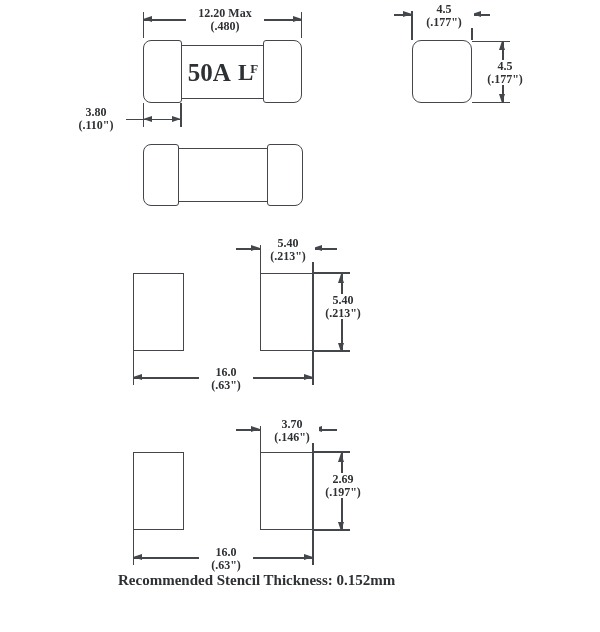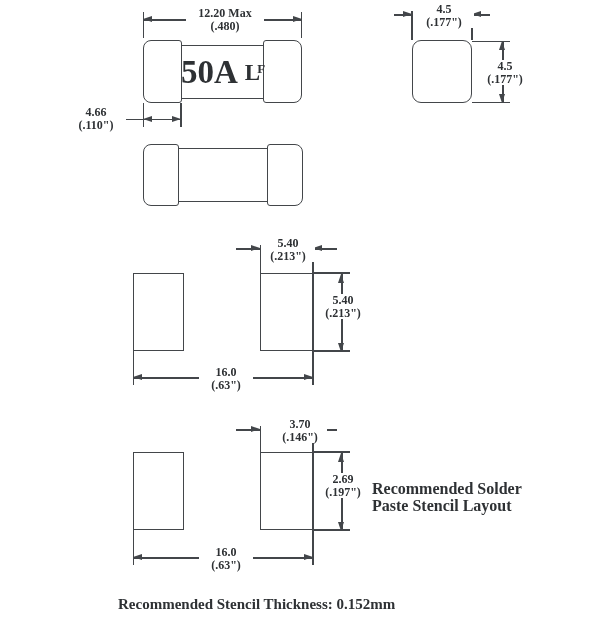--- a/index.html
+++ b/index.html
@@ -22,21 +22,21 @@
   }
   .lbl .row{display:block;}
   .shape{position:absolute;background:#fff;border:1.5px solid var(--line,#43464a);box-sizing:border-box;}
   .cap-l{border-radius:8px 3px 3px 8px;}
   .cap-r{border-radius:3px 8px 8px 3px;}
   .sq{border-radius:9px;}
   .marking{
     position:absolute;display:flex;align-items:center;justify-content:center;
     font-weight:700;letter-spacing:0;
   }
-  .amp{font-size:33px;line-height:1;}
+  .amp{font-size:25px;line-height:1;}
   .logo{margin-left:7px;display:inline-block;position:relative;}
   .logo-l{font-size:23px;line-height:1;}
   .logo-f{font-size:13px;line-height:1;position:relative;top:-7px;margin-left:-3px;}
   .caption{position:absolute;font-size:16px;font-weight:700;white-space:nowrap;}
   .caption .row{display:block;line-height:17px;}
   .footnote{position:absolute;font-size:15px;font-weight:700;white-space:nowrap;}
 </style>
 </head>
 <body>
 
@@ -59,21 +59,21 @@
     <span class="amp">50A</span>
     <span class="logo"><span class="logo-l">L</span><span class="logo-f">F</span></span>
   </div>
 
   <div class="vl" style="left:142.5px;top:103px;height:24px;"></div>
   <div class="vl" style="left:180px;top:103px;height:24px;"></div>
   <div class="hl" style="left:122px;top:118.5px;width:59px;"></div>
   <div class="ar ar-l" style="left:143px;top:115.75px;"></div>
   <div class="ar ar-r" style="left:172px;top:115.75px;"></div>
   <div class="lbl" style="left:66px;top:106px;width:56px;">
-    <span class="row">4.66</span>
+    <span class="row">3.80</span>
     <span class="row">(.110")</span>
   </div>
 
   <div class="shape" style="left:177px;top:148px;width:92px;height:54px;"></div>
   <div class="shape cap-l" style="left:143px;top:144px;width:36px;height:62px;"></div>
   <div class="shape cap-r" style="left:267px;top:144px;width:36px;height:62px;"></div>
 
   <div class="shape sq" style="left:412px;top:40px;width:60px;height:63px;"></div>
 
   <div class="hl" style="left:394px;top:14px;width:17px;"></div>
@@ -133,21 +133,21 @@
 
   <div class="vl" style="left:312px;top:426px;height:139px;"></div>
   <div class="vl" style="left:259.5px;top:426px;height:27px;"></div>
   <div class="shape" style="left:133px;top:452px;width:51px;height:78px;"></div>
   <div class="shape" style="left:260px;top:452px;width:53px;height:78px;"></div>
 
   <div class="hl" style="left:236px;top:429px;width:24px;"></div>
   <div class="ar ar-r" style="left:251px;top:425.75px;"></div>
   <div class="hl" style="left:313px;top:429px;width:24px;"></div>
   <div class="ar ar-l" style="left:313px;top:425.75px;"></div>
-  <div class="lbl" style="left:273px;top:418px;width:50px;">
+  <div class="lbl" style="left:265px;top:418px;width:50px;">
     <span class="row">3.70</span>
     <span class="row">(.146")</span>
   </div>
 
   <div class="hl" style="left:313px;top:451px;width:37px;"></div>
   <div class="hl" style="left:313px;top:529px;width:37px;"></div>
   <div class="vl" style="left:341px;top:452px;height:78px;"></div>
   <div class="ar ar-u" style="left:338.25px;top:452.5px;"></div>
   <div class="ar ar-d" style="left:338.25px;top:521.5px;"></div>
   <div class="lbl" style="left:316px;top:473px;width:50px;">
@@ -157,20 +157,16 @@
 
   <div class="vl" style="left:132.5px;top:530px;height:35px;"></div>
   <div class="hl" style="left:133px;top:557px;width:180px;"></div>
   <div class="ar ar-l" style="left:133px;top:554.25px;"></div>
   <div class="ar ar-r" style="left:304px;top:554.25px;"></div>
   <div class="lbl" style="left:199px;top:546px;width:50px;">
     <span class="row">16.0</span>
     <span class="row">(.63")</span>
   </div>
 
-  <div class="caption" style="left:372px;top:480px;">
-    <span class="row">Recommended Solder</span>
-    <span class="row">Paste Stencil Layout</span>
-  </div>
 
-  <div class="footnote" style="left:118px;top:572px;margin-top:24px;">Recommended Stencil Thickness: 0.152mm</div>
+  <div class="footnote" style="left:118px;top:572px;">Recommended Stencil Thickness: 0.152mm</div>
 
 </div>
 
 </body></html>

